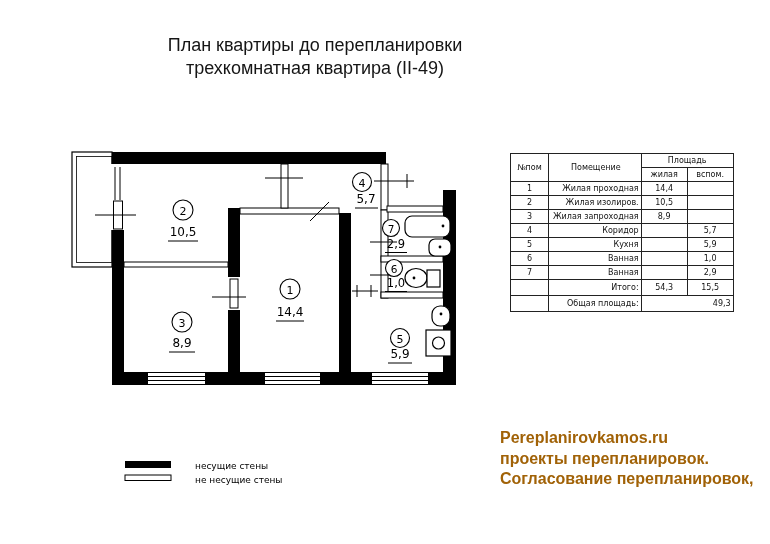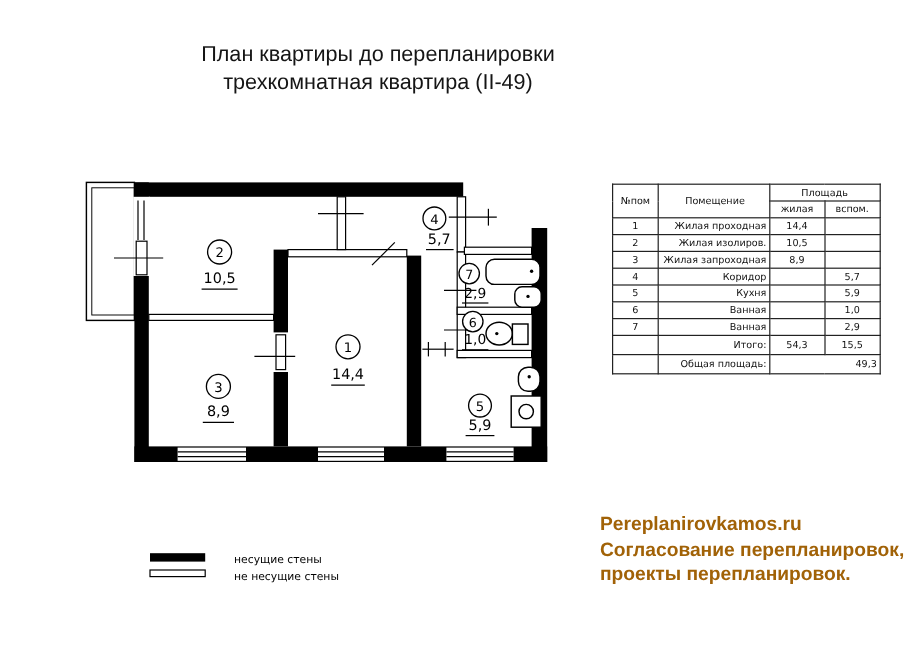--- a/index.html
+++ b/index.html
@@ -245,15 +245,15 @@
   <tr class="overall-row">
     <td class="c-num"></td>
     <td class="c-room">Общая площадь:</td>
     <td colspan="2" style="text-align:right">49,3</td>
   </tr>
 </tbody>
   </table>
 
 <div class="footer">
   <div>Pereplanirovkamos.ru</div>
+  <div>проекты перепланировок.</div>
   <div>Согласование перепланировок,</div>
-  <div>проекты перепланировок.</div>
 </div>
 
 </body></html>

